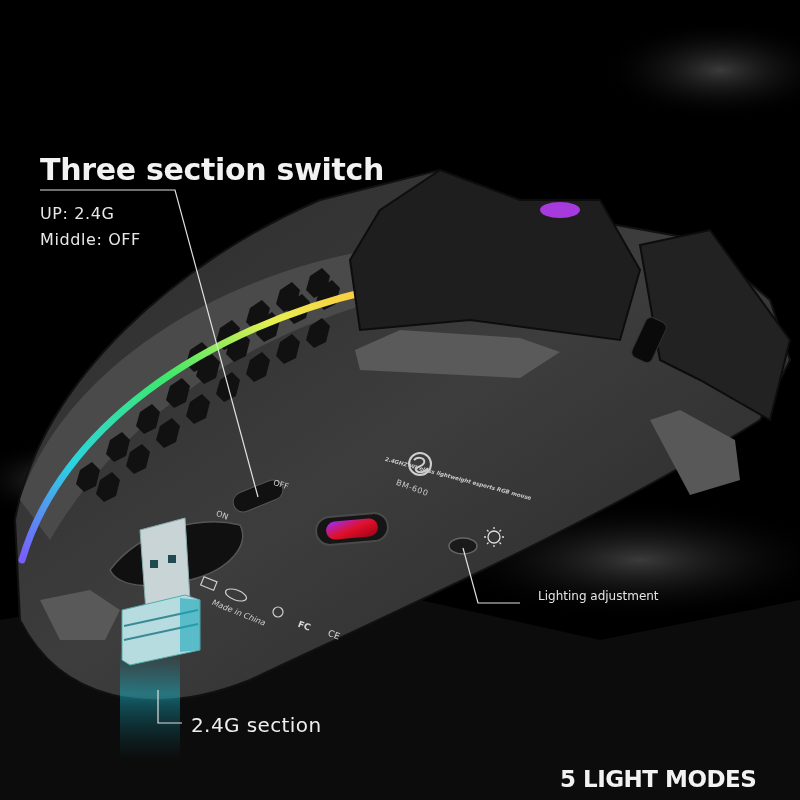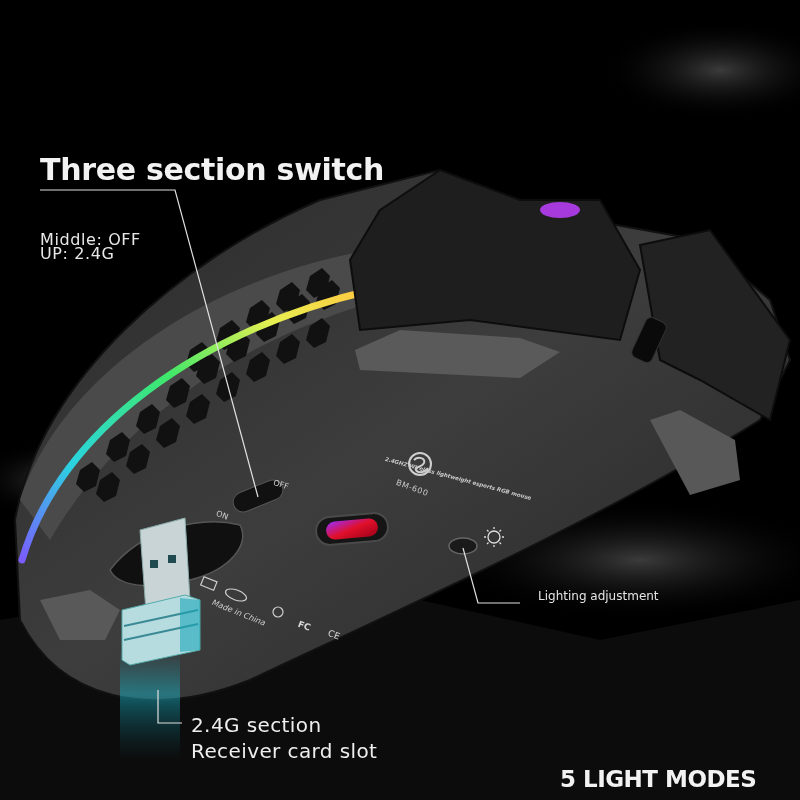--- a/index.html
+++ b/index.html
@@ -2,21 +2,21 @@
 <html><head>
   <meta charset="utf-8">
   <style>
     html, body { margin: 0; padding: 0; background: #000; }
     body { width: 800px; height: 800px; overflow: hidden; position: relative; font-family: "DejaVu Sans", sans-serif; color: #fff; }
     .stage { position: absolute; left: 0; top: 0; width: 800px; height: 800px; background: #000; }
     svg.scene { position: absolute; left: 0; top: 0; width: 800px; height: 800px; }
     .label { position: absolute; color: #f2f2f2; white-space: nowrap; }
     .title-switch { left: 40px; top: 152px; font-size: 30px; font-weight: bold; letter-spacing: -0.3px; }
     .switch-line { left: 40px; font-size: 16px; letter-spacing: 0.6px; color: #e8e8e8; }
-    .switch-up { top: 204px; margin-top: 40px; }
+    .switch-up { top: 204px; }
     .switch-mid { top: 230px; }
     .light-adj { left: 538px; top: 589px; font-size: 12px; color: #e5e5e5; }
     .wireless { left: 191px; top: 712px; font-size: 20px; line-height: 26px; color: #eeeeee; letter-spacing: 0.4px; }
     .modes { left: 560px; top: 766px; font-size: 23px; font-weight: bold; letter-spacing: -0.5px; }
     .engrave { position: absolute; color: #c9c9c9; font-size: 6px; white-space: nowrap; transform-origin: left top; }
     .model { left: 398px; top: 478px; transform: rotate(20deg); font-size: 8px; letter-spacing: 0.5px; }
     .desc { left: 386px; top: 456px; transform: rotate(15deg); font-style: italic; font-weight: bold; font-size: 5.5px; }
     .onlbl { left: 218px; top: 509px; transform: rotate(20deg); font-size: 8px; color:#d0d0d0; }
     .offlbl { left: 275px; top: 478px; transform: rotate(18deg); font-size: 8px; color:#d0d0d0; }
     .madein { left: 214px; top: 598px; transform: rotate(22deg); font-style: italic; font-size: 8px; color:#cfcfcf; }
@@ -165,16 +165,15 @@
   <div class="engrave madein">Made in China</div>
   <div class="engrave fc">FC</div>
   <div class="engrave ce">CE</div>
 
   <div class="label title-switch">Three section switch</div>
   <div class="label switch-line switch-up">UP: 2.4G</div>
   <div class="label switch-line switch-mid">Middle: OFF</div>
   <div class="label light-adj">Lighting adjustment</div>
   <div class="label wireless">
     <div>2.4G section</div>
-    <div>Receiver card slot</div>
   </div>
   <div class="label modes">5 LIGHT MODES</div>
 </div>
 
 </body></html>

